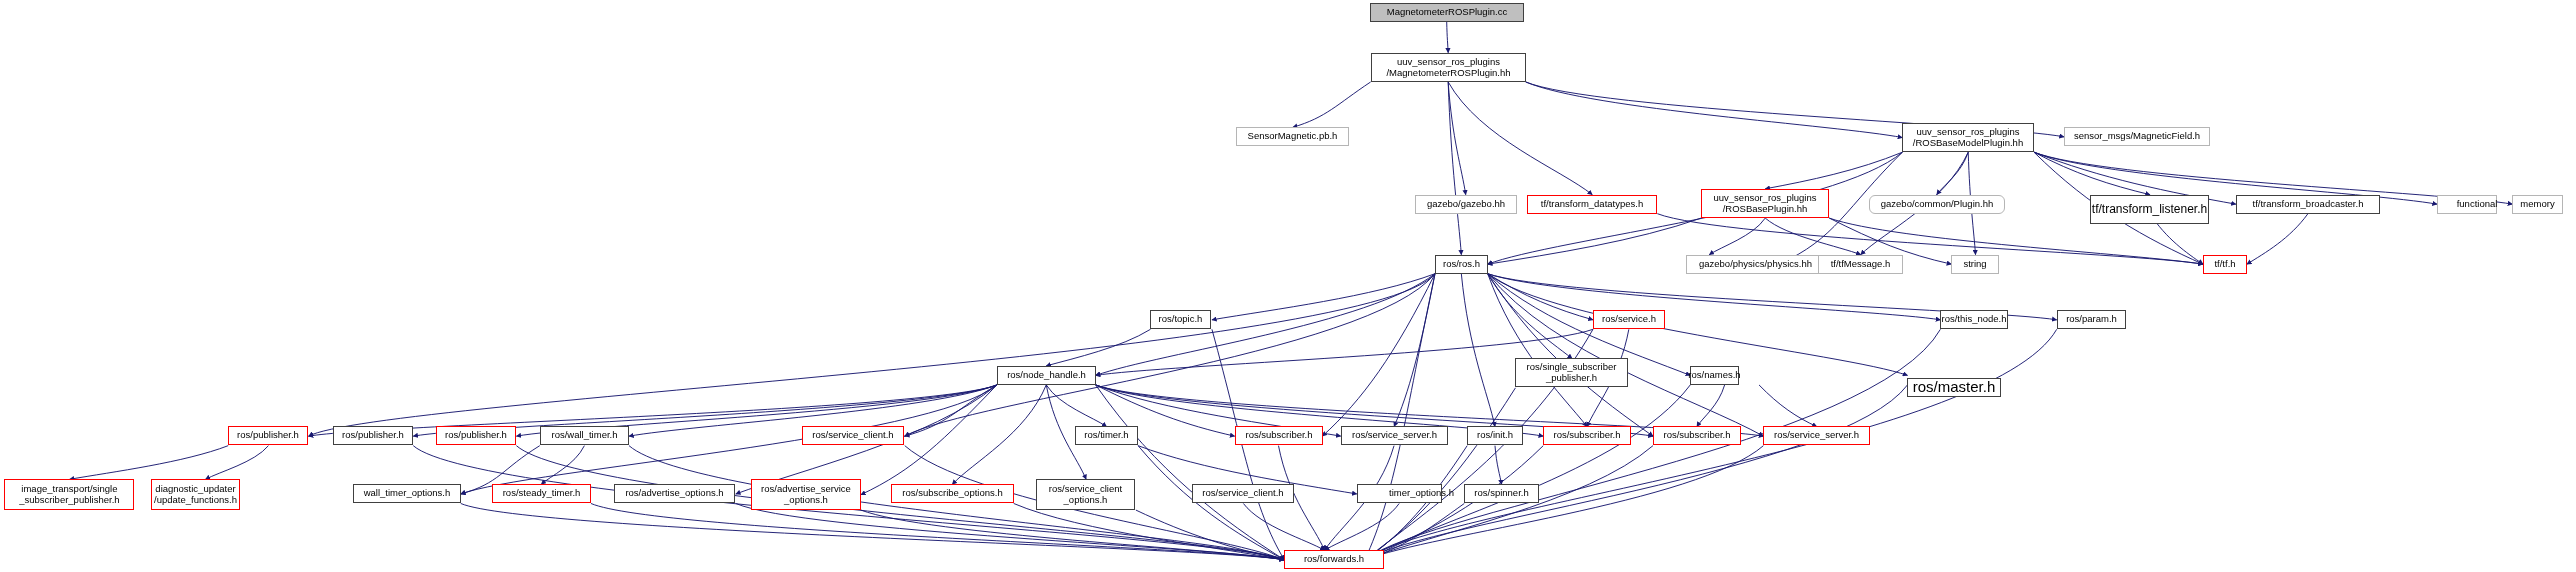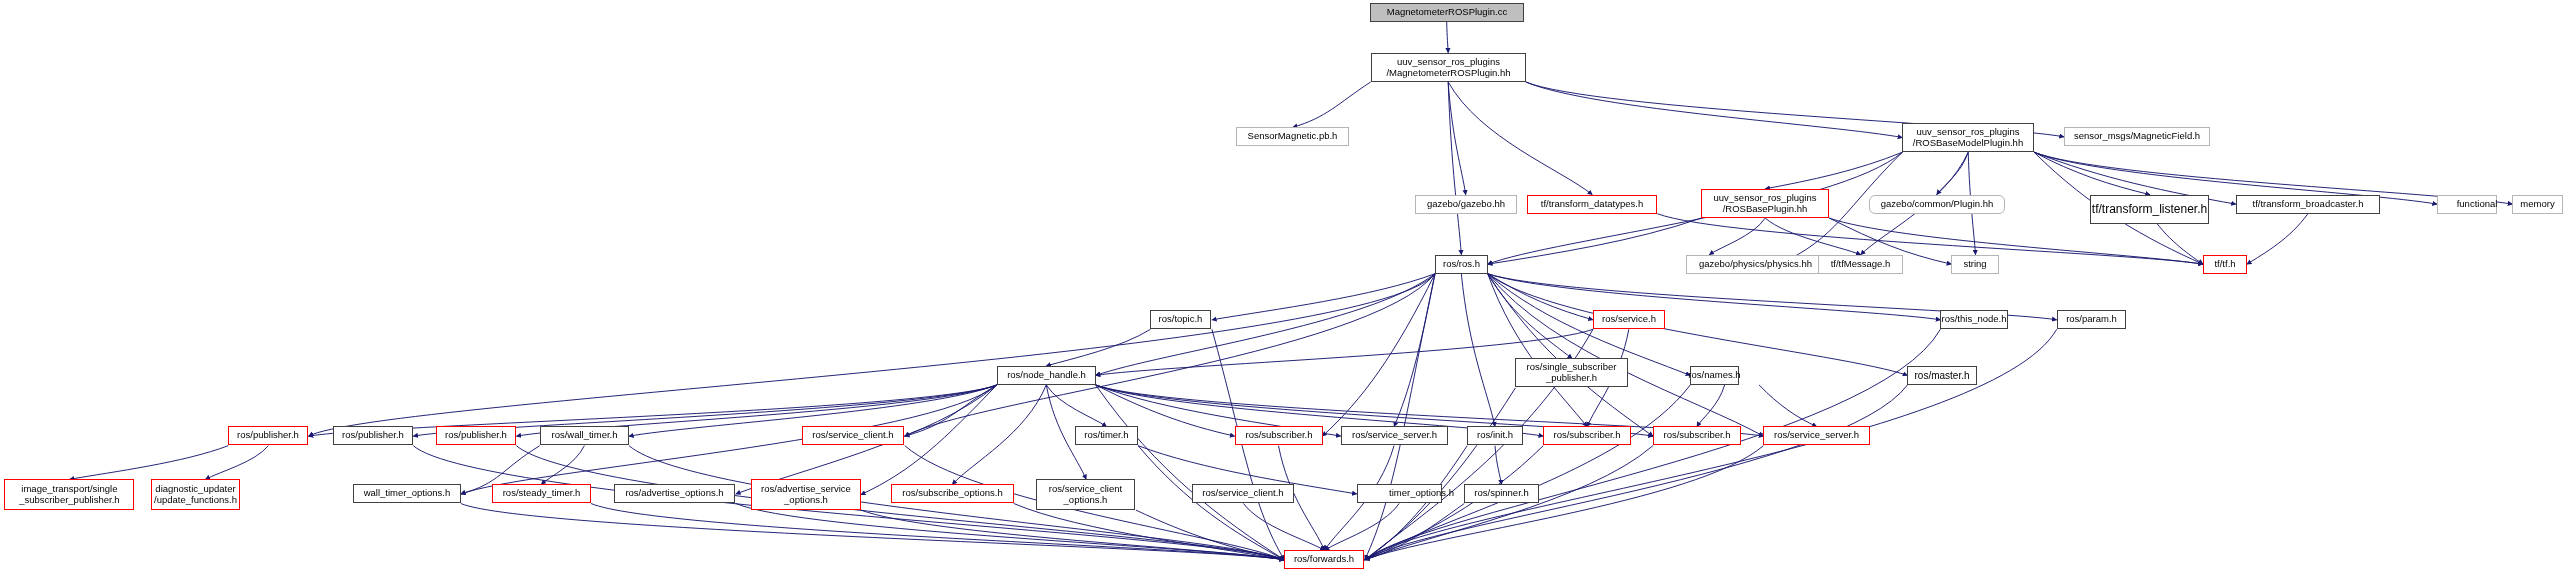--- a/index.html
+++ b/index.html
@@ -148,21 +148,21 @@
       <div class="node plain" style="left: 1951px; top: 255px; width: 48px; height: 19px; font-size: 9.5px;">string</div>
       <div class="node red" style="left: 2203px; top: 255px; width: 44px; height: 19px; font-size: 9.5px;">tf/tf.h</div>
       <div class="node strong" style="left: 1150px; top: 310px; width: 61px; height: 19px; font-size: 9.5px;">ros/topic.h</div>
       <div class="node red" style="left: 1593px; top: 310px; width: 72px; height: 19px; font-size: 9.5px;">ros/service.h</div>
       <div class="node strong" style="left: 1940px; top: 310px; width: 68px; height: 19px; font-size: 9.5px;">ros/this_node.h</div>
       <div class="node strong" style="left: 2057px; top: 310px; width: 69px; height: 19px; font-size: 9.5px;">ros/param.h</div>
       <div class="node strong" style="left: 997px; top: 366px; width: 99px; height: 19px; font-size: 9.5px;">ros/node_handle.h</div>
       <div class="node strong" style="left: 1515px; top: 358px; width: 113px; height: 29px; font-size: 9.5px;">ros/single_subscriber
 _publisher.h</div>
       <div class="node strong" style="left: 1690px; top: 366px; width: 49px; height: 19px; font-size: 9.5px;">ros/names.h</div>
-      <div class="node strong" style="left: 1907px; top: 366px; width: 70px; height: 19px; font-size: 10px;">ros/master.h</div>
+      <div class="node strong" style="left: 1907px; top: 378px; width: 94px; height: 19px; font-size: 15px;">ros/master.h</div>
       <div class="node red" style="left: 228px; top: 426px; width: 80px; height: 19px; font-size: 9.5px;">ros/publisher.h</div>
       <div class="node strong" style="left: 333px; top: 426px; width: 80px; height: 19px; font-size: 9.5px;">ros/publisher.h</div>
       <div class="node red" style="left: 436px; top: 426px; width: 80px; height: 19px; font-size: 9.5px;">ros/publisher.h</div>
       <div class="node strong" style="left: 540px; top: 426px; width: 89px; height: 19px; font-size: 9.5px;">ros/wall_timer.h</div>
       <div class="node red" style="left: 802px; top: 426px; width: 102px; height: 19px; font-size: 9.5px;">ros/service_client.h</div>
       <div class="node strong" style="left: 1075px; top: 426px; width: 63px; height: 19px; font-size: 9.5px;">ros/timer.h</div>
       <div class="node red" style="left: 1235px; top: 426px; width: 88px; height: 19px; font-size: 9.5px;">ros/subscriber.h</div>
       <div class="node strong" style="left: 1341px; top: 426px; width: 107px; height: 19px; font-size: 9.5px;">ros/service_server.h</div>
       <div class="node strong" style="left: 1467px; top: 426px; width: 56px; height: 19px; font-size: 9.5px;">ros/init.h</div>
       <div class="node red" style="left: 1543px; top: 426px; width: 88px; height: 19px; font-size: 9.5px;">ros/subscriber.h</div>
@@ -176,16 +176,16 @@
       <div class="node red" style="left: 492px; top: 484px; width: 99px; height: 19px; font-size: 9.5px;">ros/steady_timer.h</div>
       <div class="node strong" style="left: 614px; top: 484px; width: 121px; height: 19px; font-size: 9.5px;">ros/advertise_options.h</div>
       <div class="node red" style="left: 751px; top: 479px; width: 110px; height: 31px; font-size: 9.5px;">ros/advertise_service
 _options.h</div>
       <div class="node red" style="left: 891px; top: 484px; width: 123px; height: 19px; font-size: 9.5px;">ros/subscribe_options.h</div>
       <div class="node strong" style="left: 1036px; top: 479px; width: 99px; height: 31px; font-size: 9.5px;">ros/service_client
 _options.h</div>
       <div class="node strong" style="left: 1192px; top: 484px; width: 102px; height: 19px; font-size: 9.5px;">ros/service_client.h</div>
       <div class="node strong" style="left: 1357px; top: 484px; width: 85px; height: 19px; font-size: 9.5px; padding-left: 44px;">timer_options.h</div>
       <div class="node strong" style="left: 1464px; top: 484px; width: 75px; height: 19px; font-size: 9.5px;">ros/spinner.h</div>
-      <div class="node red" style="left: 1284px; top: 550px; width: 80px; height: 19px; font-size: 9.5px;">ros/forwards.h</div>
+      <div class="node red" style="left: 1284px; top: 550px; width: 100px; height: 19px; font-size: 9.5px;">ros/forwards.h</div>
     </div>
 </div>
 
 
 </body></html>

